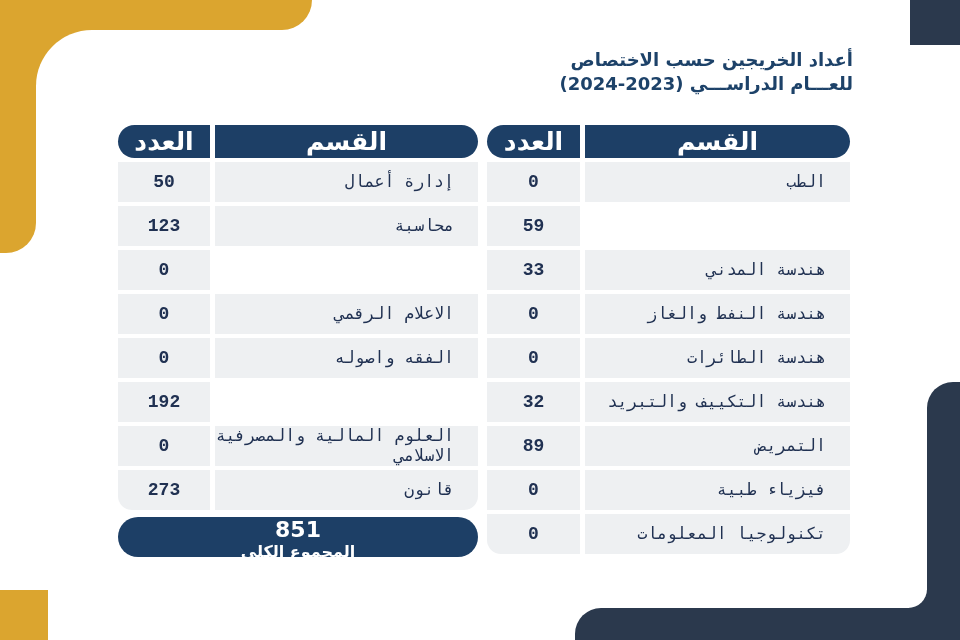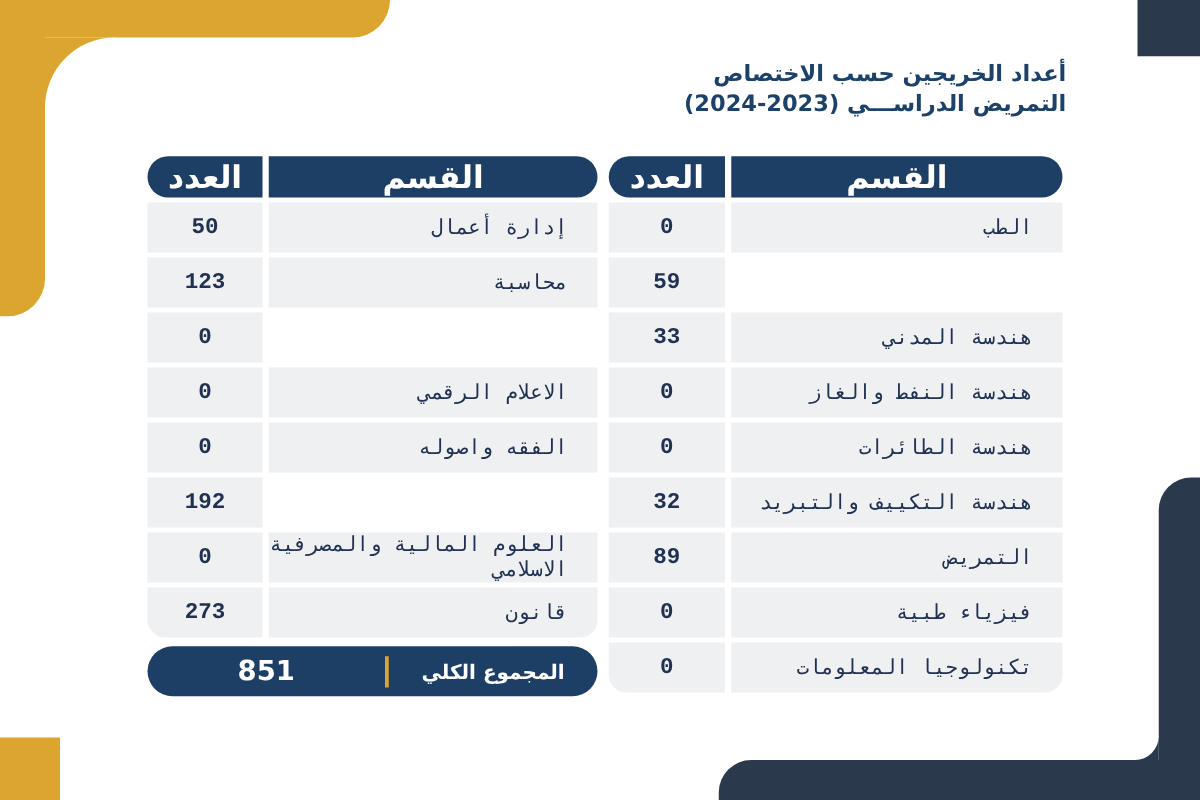--- a/index.html
+++ b/index.html
@@ -49,21 +49,21 @@
   .row{display:flex;gap:5px;height:40px;margin-top:4px;font-family:Liberation Mono, monospace;}
   .cell{background:var(--rowBg);display:flex;align-items:center;}
   .cell-count{width:93px;justify-content:center;font-weight:bold;font-size:18px;color:var(--textNavy);}
   .table-left .cell-count{width:92px;}
   .cell-dept{flex:1;direction:rtl;padding-right:24px;font-size:16.5px;color:var(--textNavy);}
   .row:last-child .cell-count{border-radius:0 0 0 14px;}
   .row:last-child .cell-dept{border-radius:0 0 14px 0;}
   
   .total{
     position:absolute;left:118px;top:517px;width:360px;height:40px;
-    background:var(--navyTable);border-radius:20px;display:flex;align-items:center;color:#fff;
+    background:var(--navyTable);border-radius:20px;display:flex;align-items:center;color:#fff;flex-direction:column;
   }
   .total-value{width:190px;text-align:center;font-weight:bold;font-size:22px;}
   .total-divider{width:3px;height:25px;background:var(--gold);}
   .total-label{flex:1;text-align:center;direction:rtl;font-weight:bold;font-size:16px;}
 </style>
 </head>
 <body>
 
 <div class="deco gold-top"></div>
 <div class="deco gold-left"></div>
@@ -71,21 +71,21 @@
 <div class="deco gold-fillet-cover"></div>
 <div class="deco navy-topright"></div>
 <div class="deco navy-right"></div>
 <div class="deco navy-bottom"></div>
 <div class="deco navy-fillet"></div>
 <div class="deco navy-fillet-cover"></div>
 <div class="deco gold-bottomleft"></div>
 
 <div class="title">
   <div>أعداد الخريجين حسب الاختصاص</div>
-  <div><span>التمريض الدراســـي</span> <span class="year">(2024-2023)</span></div>
+  <div><span>للعـــام الدراســـي</span> <span class="year">(2024-2023)</span></div>
 </div>
 
 <div class="table table-right">
   <div class="thead">
     <div class="th th-count">العدد</div>
     <div class="th th-dept">القسم</div>
   </div>
   <div class="row">
       <div class="cell cell-count">0</div>
       <div class="cell cell-dept">الطب</div>

